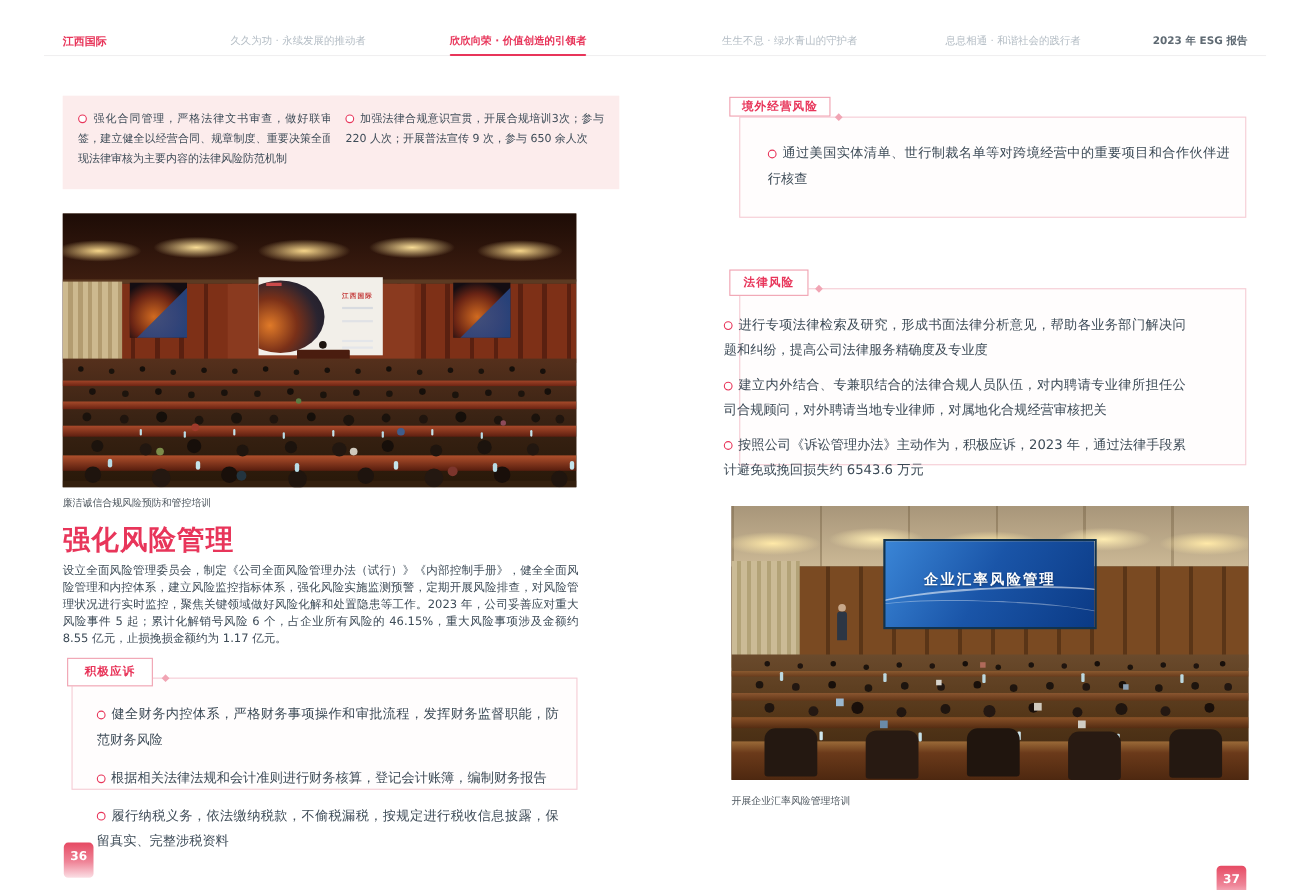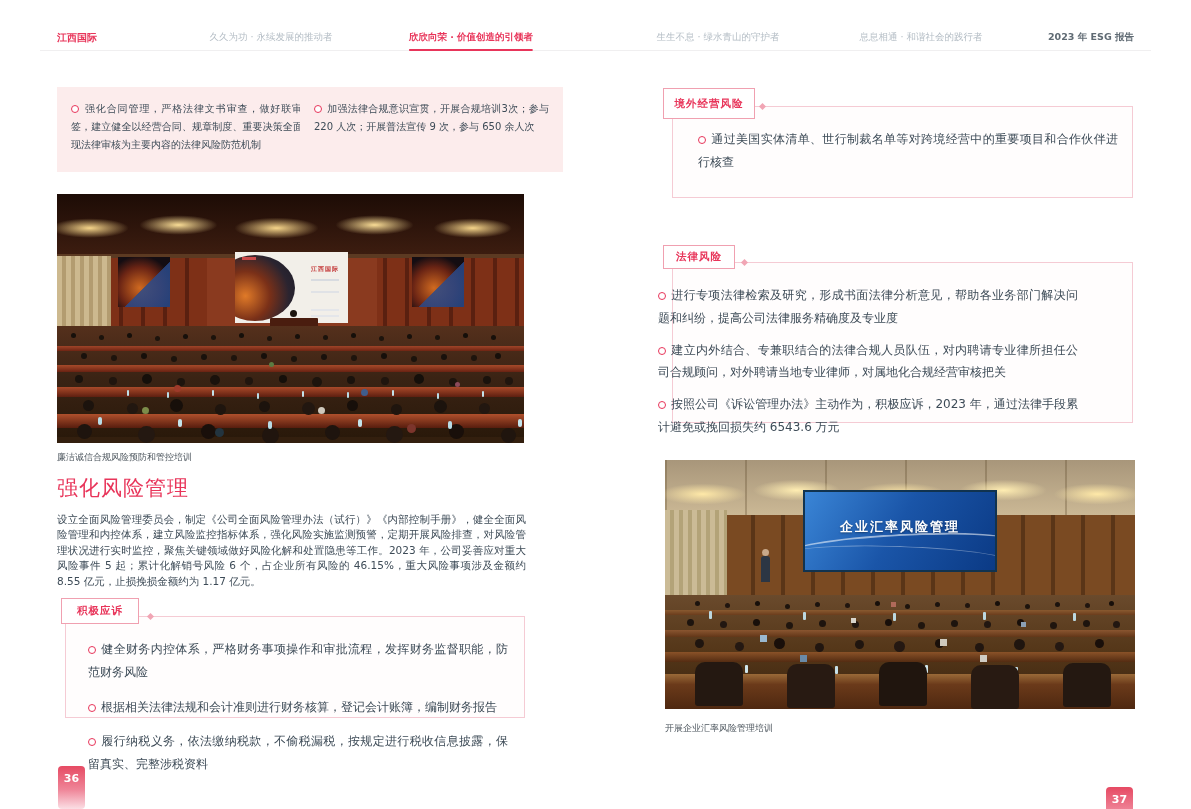--- a/index.html
+++ b/index.html
@@ -20,32 +20,32 @@
   .hdr-brand{position:absolute;left:57px;top:31px;font-size:10px;font-weight:bold;color:var(--accent);white-space:nowrap;}
   .hdr-item{position:absolute;top:31px;font-size:9.5px;color:var(--header-gray);white-space:nowrap;transform:translateX(-50%);}
   .hdr-item.active{color:var(--accent);font-weight:bold;}
   .hdr-underline{position:absolute;left:0;right:0;bottom:-7px;height:2px;background:var(--accent);border-radius:1px;}
   .hdr-report{position:absolute;right:57px;top:31px;font-size:9.5px;color:#5f6a73;font-weight:bold;white-space:nowrap;}
 
   
   .pink-note{position:absolute;background:var(--pink-fill);padding:13px 14px;font-size:10px;line-height:1.8;color:var(--body-text);text-align:justify;}
   .ring{display:inline-block;width:8px;height:8px;border:1.5px solid var(--accent);border-radius:50%;background:#fff;margin-right:5px;vertical-align:-1px;}
   .caption{position:absolute;font-size:9px;color:#4d565e;white-space:nowrap;}
-  .h1{position:absolute;font-size:21px;font-weight:normal;color:var(--accent);letter-spacing:1px;white-space:nowrap;}
+  .h1{position:absolute;font-size:25px;font-weight:bold;color:var(--accent);letter-spacing:1px;white-space:nowrap;}
   .para{position:absolute;font-size:10.5px;line-height:1.47;color:var(--body-text);text-align:justify;}
 
   
   .outline-box{position:absolute;border:1px solid var(--box-border);background:#fffdfd;}
   .label-tag{position:absolute;background:#fff;border:1px solid var(--label-border);color:var(--accent);font-weight:bold;font-size:10.5px;display:flex;align-items:center;justify-content:center;z-index:3;letter-spacing:1px;}
   .corner-dot{position:absolute;width:5px;height:5px;background:#f1a5b4;transform:rotate(45deg);z-index:4;}
   .risk-items{position:absolute;z-index:2;}
   .risk-item{display:block;font-size:12px;line-height:1.9;color:var(--body-text);text-align:justify;}
 
   
-  .page-num{position:absolute;width:27px;height:43px;border-radius:4px;
+  .page-num{position:absolute;width:27px;height:32px;border-radius:4px;
     background:linear-gradient(180deg,#e64a63 0%,#ef8598 55%,#fbdfe5 100%);
     color:#fff;font-weight:bold;font-size:11px;text-align:center;padding-top:6px;}
 
   
   .photo{position:absolute;overflow:hidden;background:#3a2314;}
   .layer{position:absolute;}
 
   
   .p1-ceiling{left:0;top:0;right:0;height:62px;
     background:
@@ -201,21 +201,21 @@
   <div class="corner-dot" style="left:148px;top:614px;"></div>
   <div class="label-tag" style="left:61px;top:598px;width:78px;height:26px;">积极应诉</div>
   <div class="risk-items" style="left:88px;top:638px;width:420px;">
     <div class="risk-item" style="margin-bottom:12px;"><span class="ring"></span><span>健全财务内控体系，严格财务事项操作和审批流程，发挥财务监督职能，防范财务风险</span></div>
     <div class="risk-item" style="margin-bottom:12px;"><span class="ring"></span><span>根据相关法律法规和会计准则进行财务核算，登记会计账簿，编制财务报告</span></div>
     <div class="risk-item"><span class="ring"></span><span>履行纳税义务，依法缴纳税款，不偷税漏税，按规定进行税收信息披露，保留真实、完整涉税资料</span></div>
   </div>
 
   <div class="outline-box" style="left:672px;top:106px;width:461px;height:92px;"></div>
   <div class="corner-dot" style="left:760px;top:104px;"></div>
-  <div class="label-tag" style="left:663px;top:88px;width:92px;height:31px;">境外经营风险</div>
+  <div class="label-tag" style="left:663px;top:88px;width:92px;height:18px;">境外经营风险</div>
   <div class="risk-items" style="left:698px;top:128px;width:420px;">
     <div class="risk-item" style="margin-bottom:10px;"><span class="ring"></span><span>通过美国实体清单、世行制裁名单等对跨境经营中的重要项目和合作伙伴进行核查</span></div>
   </div>
 
   <div class="outline-box" style="left:672px;top:262px;width:461px;height:161px;"></div>
   <div class="corner-dot" style="left:742px;top:260px;"></div>
   <div class="label-tag" style="left:663px;top:245px;width:72px;height:24px;">法律风险</div>
   <div class="risk-items" style="left:658px;top:284px;width:420px;">
     <div class="risk-item" style="margin-bottom:9px;"><span class="ring"></span><span>进行专项法律检索及研究，形成书面法律分析意见，帮助各业务部门解决问题和纠纷，提高公司法律服务精确度及专业度</span></div>
     <div class="risk-item" style="margin-bottom:9px;"><span class="ring"></span><span>建立内外结合、专兼职结合的法律合规人员队伍，对内聘请专业律所担任公司合规顾问，对外聘请当地专业律师，对属地化合规经营审核把关</span></div>

